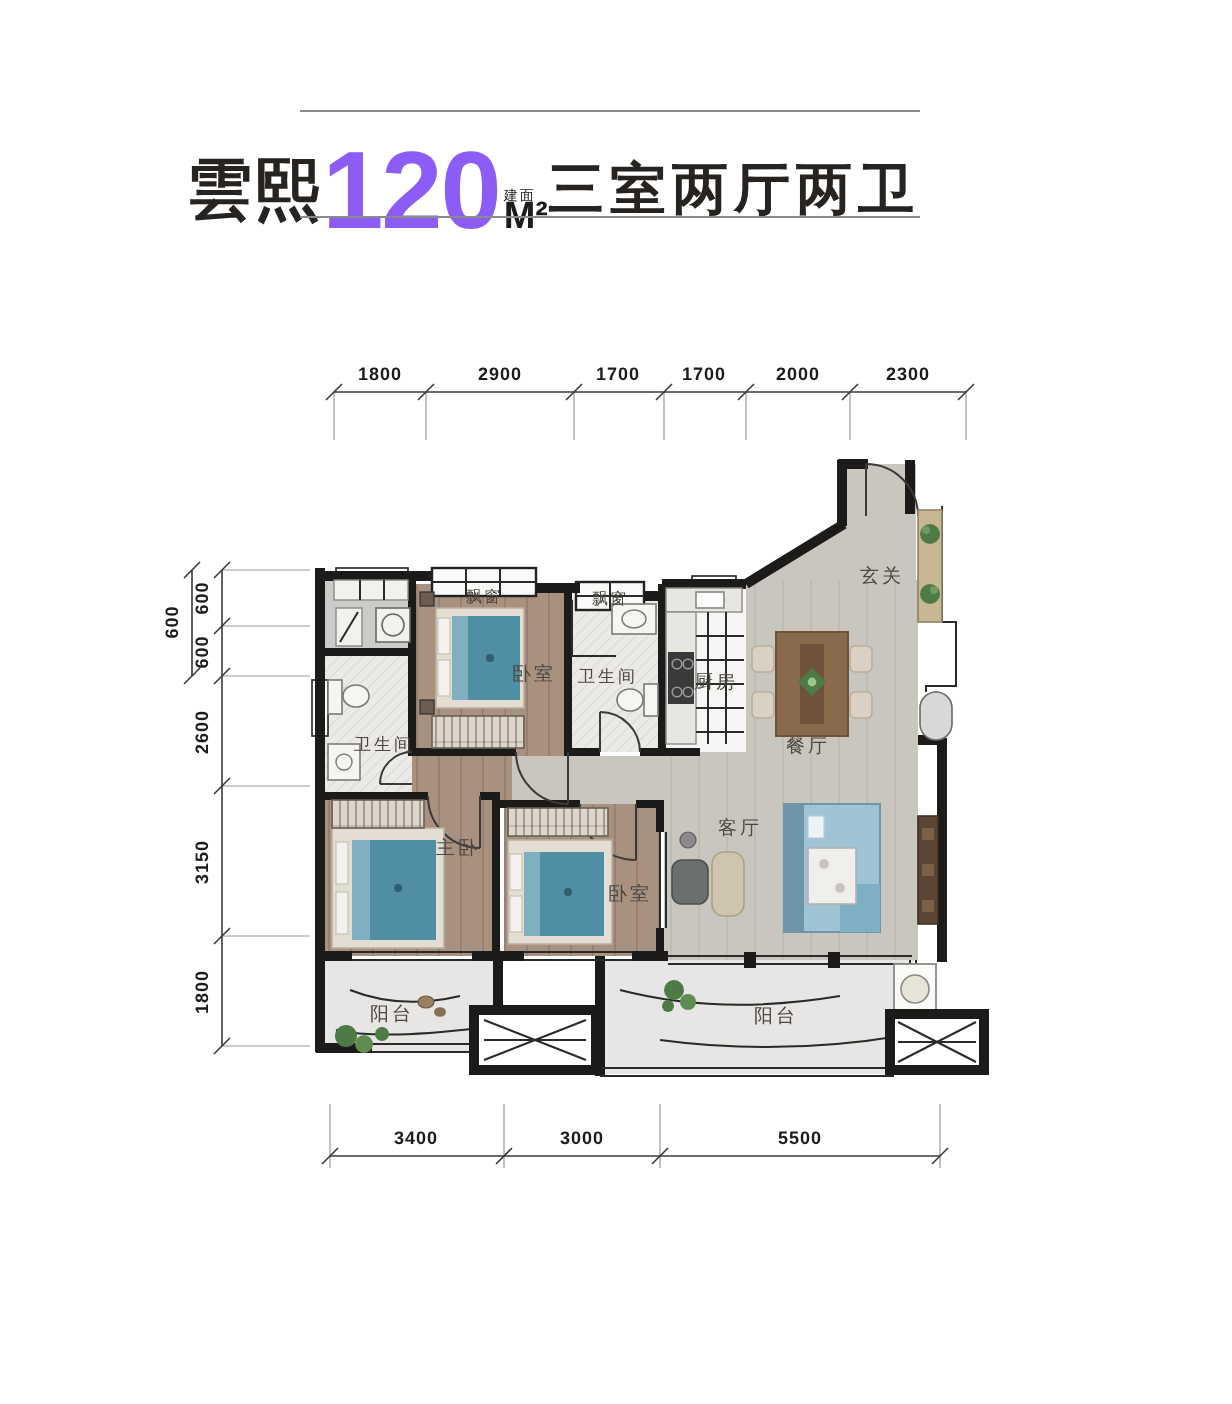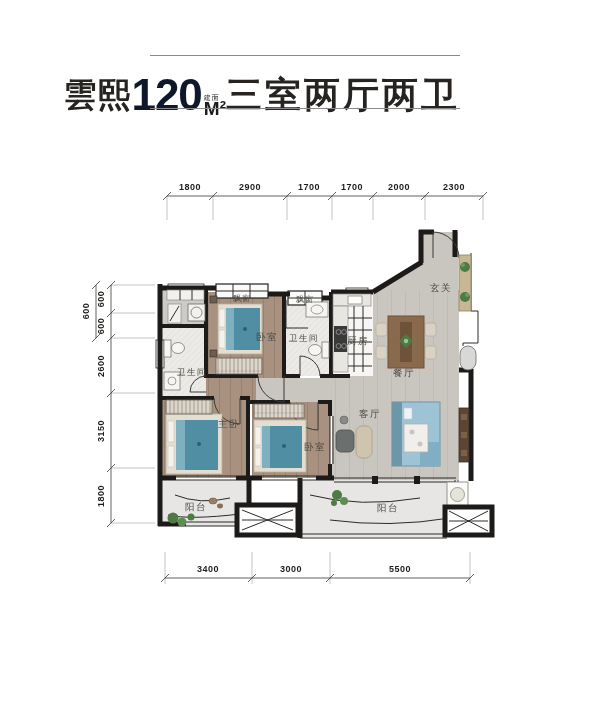--- a/index.html
+++ b/index.html
@@ -8,25 +8,25 @@
   
   .titleblock{position:absolute;left:150px;top:55px;width:310px;}
   .rule{position:absolute;left:0;width:310px;height:1px;background:#8a8a8a;}
   .rule.top{top:0;}
   .rule.bottom{top:53px;}
   .titlerow{position:absolute;top:5px;left:0;width:310px;height:46px;
             display:flex;align-items:center;justify-content:flex-end;margin-top:12px;}
   .t-name{font-size:33px;font-weight:900;color:#262320;letter-spacing:1px;white-space:nowrap;}
   .t-sep{width:2px;height:36px;background:#4a4a48;}
   .t-areawrap{display:flex;align-items:flex-end;}
-  .t-area{font-size:44px;font-weight:800;color:#0f172a;line-height:40px;letter-spacing:-1px;}
+  .t-area{font-size:55px;font-weight:800;color:#8b5cf6;line-height:40px;letter-spacing:-1px;}
   .t-unitcol{display:flex;flex-direction:column;align-items:flex-start;margin-left:2px;}
   .t-unitsup{font-size:7px;color:#1e1c1a;letter-spacing:1px;}
   .t-unit{font-size:19px;font-weight:800;color:#1e1c1a;line-height:12px;}
-  .t-layout{font-size:36px;font-weight:800;color:#262320;letter-spacing:3px;white-space:nowrap;}
+  .t-layout{font-size:28px;font-weight:800;color:#262320;letter-spacing:3px;white-space:nowrap;}
   
   svg{position:absolute;left:0;top:0;}
   .lbl{font-size:9.5px;fill:#4b4843;letter-spacing:1.5px;text-anchor:middle;}
   .lbl-s{font-size:8px;fill:#4b4843;letter-spacing:1px;text-anchor:middle;}
   .dim{font-size:9px;font-weight:bold;fill:#1e1c1a;text-anchor:middle;letter-spacing:0.5px;}
   .wall{stroke:#1d1b19;fill:none;}
   .thin{stroke:#2a2a28;stroke-width:1;fill:none;}
   .door{stroke:#3a3a38;stroke-width:1;fill:none;}
   .dimline{stroke:#3a3a38;stroke-width:0.8;fill:none;}
   .ext{stroke:#9a9a98;stroke-width:0.6;fill:none;}

